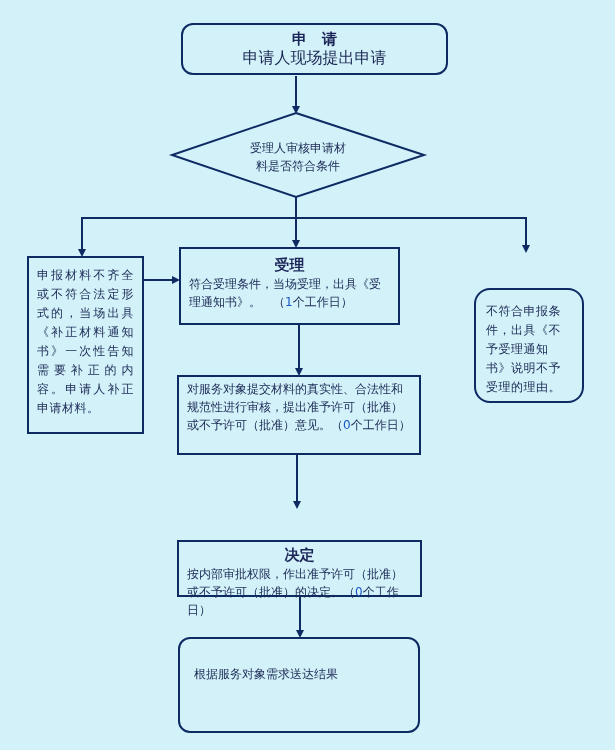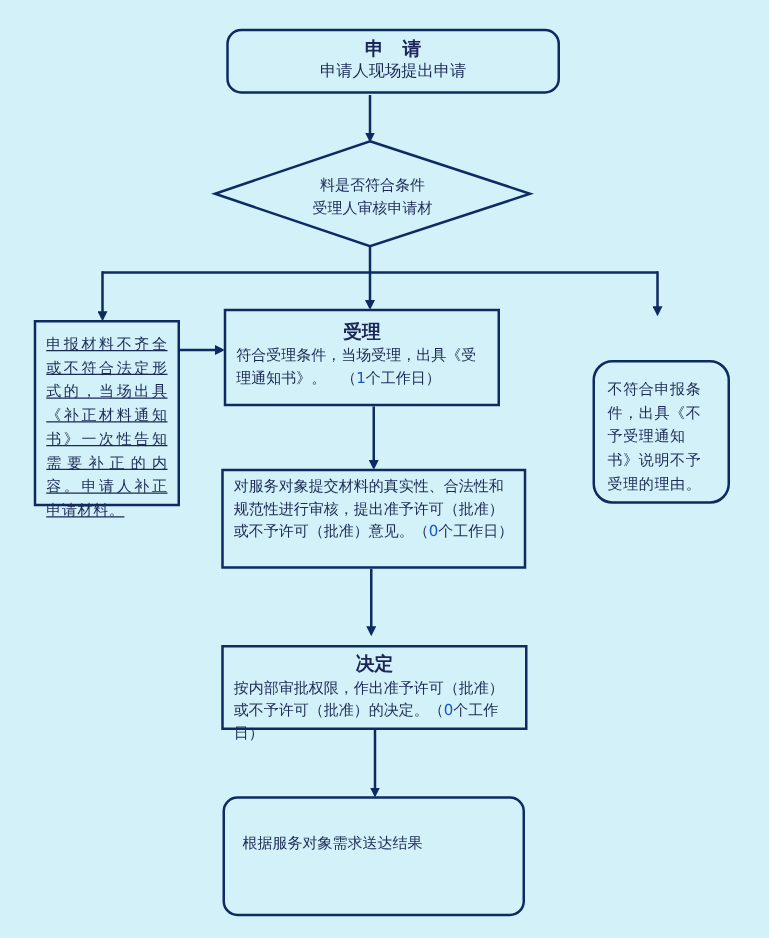--- a/index.html
+++ b/index.html
@@ -18,34 +18,34 @@
     border: 2px solid #0d2a63;
     background: #d3f1f9;
     font-size: 12px;
     line-height: 18px;
   }
   .rounded { border-radius: 12px; }
   .title-bold { font-weight: bold; font-size: 15px; color: #1b2558; text-align: center; display: block; line-height: 20px; }
   .num { color: #1a55c8; }
 
   #node-apply { left: 181px; top: 23px; width: 267px; height: 52px; text-align: center; padding-top: 4px; }
-  #node-apply .sub { font-size: 13px; display: block; line-height: 18px; }
+  #node-apply .sub { font-size: 16px; display: block; line-height: 18px; }
 
   #node-check { left: 172px; top: 113px; width: 252px; height: 84px; border: none; background: transparent; }
   #node-check .txt { position: absolute; left: 0; right: 0; top: 26px; text-align: center; font-size: 12px; line-height: 18px; }
 
-  #node-correct { left: 27px; top: 256px; width: 117px; height: 149px; padding: 8px 8px; letter-spacing: 0.5px; line-height: 19px; text-align: justify; text-decoration: underline; }
+  #node-correct { left: 27px; top: 256px; width: 117px; height: 178px; padding: 8px 8px; letter-spacing: 0.5px; line-height: 19px; text-align: justify; }
 
   #node-accept { left: 179px; top: 247px; width: 221px; height: 78px; padding: 6px 8px; }
 
   #node-reject { left: 474px; top: 252px; width: 110px; height: 115px; border-radius: 16px; padding: 12px 10px; letter-spacing: 0.5px; line-height: 19px; margin-top: 36px; }
 
   #node-review { left: 177px; top: 375px; width: 244px; height: 80px; padding: 3px 8px; }
 
-  #node-decide { left: 177px; top: 516px; width: 245px; height: 68px; padding: 3px 8px; }
+  #node-decide { left: 177px; top: 540px; width: 245px; height: 57px; padding: 3px 8px; }
 
   #node-result { left: 178px; top: 637px; width: 242px; height: 96px; padding: 26px 14px; font-size: 12px; }
 </style>
 </head>
 <body>
 
 <svg class="connectors" xmlns="http://www.w3.org/2000/svg">
   <defs>
     <marker id="arr" markerWidth="8" markerHeight="8" refX="4" refY="4" orient="auto" markerUnits="userSpaceOnUse">
       <path d="M0,0 L8,4 L0,8 z" fill="#0d2a63"></path>
@@ -73,22 +73,22 @@
   <line x1="300" y1="576" x2="300" y2="634" stroke="#0d2a63" stroke-width="2" marker-end="url(#arr)"></line>
 </svg>
 
 <div id="node-apply" class="node rounded">
   <span class="title-bold">申　请</span>
   <span class="sub">申请人现场提出申请</span>
 </div>
 
 <div id="node-check" class="node">
   <div class="txt">
+    <div>受理人审核申请材</div>
     <div>料是否符合条件</div>
-    <div>受理人审核申请材</div>
   </div>
 </div>
 
 <div id="node-correct" class="node">申报材料不齐全或不符合法定形式的，当场出具《补正材料通知书》一次性告知需要补正的内容。申请人补正申请材料。</div>
 
 <div id="node-accept" class="node">
   <span class="title-bold">受理</span>
   <span>符合受理条件，当场受理，出具《受理通知书》。　（</span><span class="num">1</span><span>个工作日）</span>
 </div>
 

